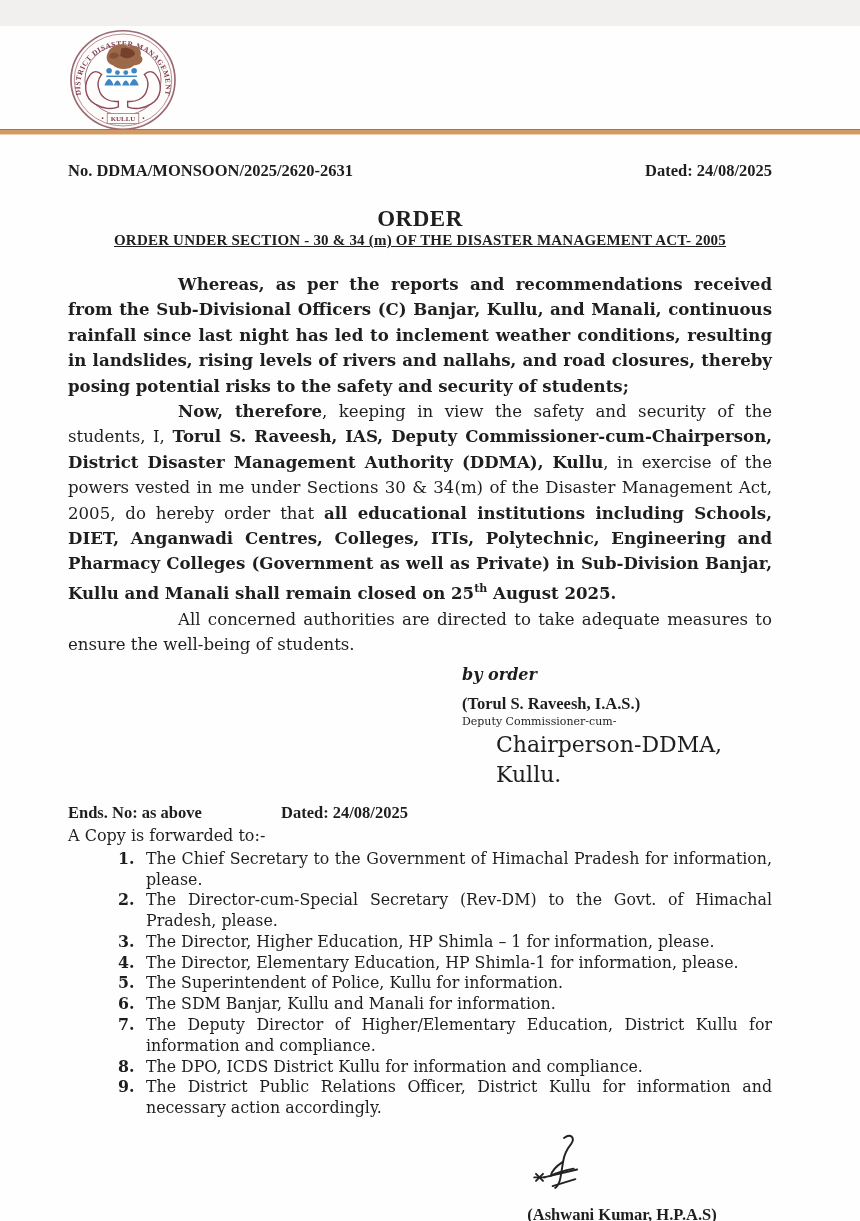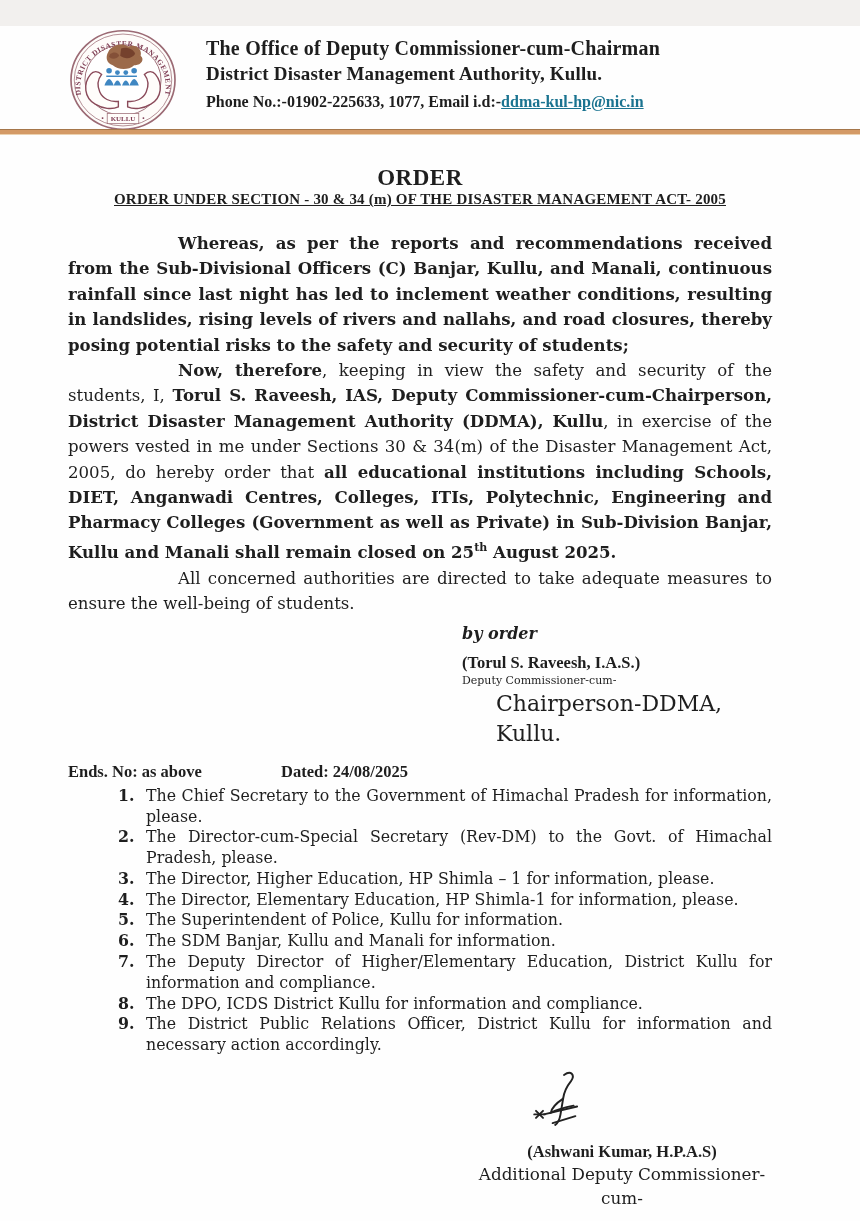--- a/index.html
+++ b/index.html
@@ -110,30 +110,29 @@
         <g stroke="#8a4a5a" stroke-width="1.5" fill="#fffdfb">
           <path d="M25,50 C17,60 18,75 30,82 C38,87 48,88 55,85 L55,79 C46,80 38,76 35,69 C32,62 33,55 37,50 C33,46 28,46 25,50 Z"></path>
           <path d="M95,50 C103,60 102,75 90,82 C82,87 72,88 65,85 L65,79 C74,80 82,76 85,69 C88,62 87,55 83,50 C87,46 92,46 95,50 Z"></path>
         </g>
         <rect x="43" y="92" width="34" height="11" fill="#fffdfb" stroke="#9b6a74" stroke-width="0.8"></rect>
         <circle cx="38" cy="97" r="1" fill="#7d3b52"></circle>
         <circle cx="82" cy="97" r="1" fill="#7d3b52"></circle>
         <text x="60" y="100.5" text-anchor="middle" font-size="7.5" font-weight="bold" fill="#7d3b52" font-family="'Liberation Serif',serif">KULLU</text>
       </svg>
     </div>
-    <div class="header-text">
-      <div class="org1">The Office of Deputy Commissioner-cum-Chairman</div>
-      <div class="org2">District Disaster Management Authority, Kullu.</div>
-      <div class="contact"><span>Phone No.:-01902-225633, 1077, Email i.d:-</span><a class="email">ddma-kul-hp@nic.in</a></div>
-    </div>
   </header>
 
   <div class="rule"></div>
 
   <main class="content">
+    <div class="ref-row">
+      <span>No. DDMA/MONSOON/2025/2620-2631</span>
+      <span>Dated: 24/08/2025</span>
+    </div>
 
     <div class="order-title">ORDER</div>
     <div class="order-subtitle">ORDER UNDER SECTION - 30 &amp; 34 (m) OF THE DISASTER MANAGEMENT ACT- 2005</div>
 
     <p class="para first"><b>Whereas,</b><span> as per the reports and recommendations received from the Sub-Divisional Officers (C) Banjar, Kullu, and Manali, continuous rainfall since last night has led to inclement weather conditions, resulting in landslides, rising levels of rivers and nallahs, and road closures, thereby posing potential risks to the safety and security of students;</span></p>
 
     <p class="para"><b>Now, therefore</b><span>, keeping in view the safety and security of the students, I, </span><b>Torul S. Raveesh, IAS, Deputy Commissioner-cum-Chairperson, District Disaster Management Authority (DDMA), Kullu</b><span>, in exercise of the powers vested in me under Sections 30 &amp; 34(m) of the Disaster Management Act, 2005, do hereby order that </span><b><span>all educational institutions including Schools, DIET, Anganwadi Centres, Colleges, ITIs, Polytechnic, Engineering and Pharmacy Colleges (Government as well as Private) in Sub-Division Banjar, Kullu and Manali shall remain closed on 25</span><sup>th</sup><span> August 2025.</span></b></p>
 
     <p class="para">All concerned authorities are directed to take adequate measures to ensure the well-being of students.</p>
 
@@ -141,20 +140,21 @@
       <div class="by-order">by order</div>
       <div class="sig-name">(Torul S. Raveesh, I.A.S.)</div>
       <div class="sig-desig">Deputy Commissioner-cum-</div>
       <div class="sig-desig2">Chairperson-DDMA, Kullu.</div>
     </div>
 
     <div class="ends-row">
       <span>Ends. No: as above</span>
       <span class="dated">Dated: 24/08/2025</span>
     </div>
+    <div class="copy-line">A Copy is forwarded to:-</div>
 
     <div class="copy-list">
 
         <div class="copy-item">
           <span class="num">1.</span>
           <span class="item-text">The Chief Secretary to the Government of Himachal Pradesh for information, please.</span>
         </div>
 
         <div class="copy-item">
           <span class="num">2.</span>

